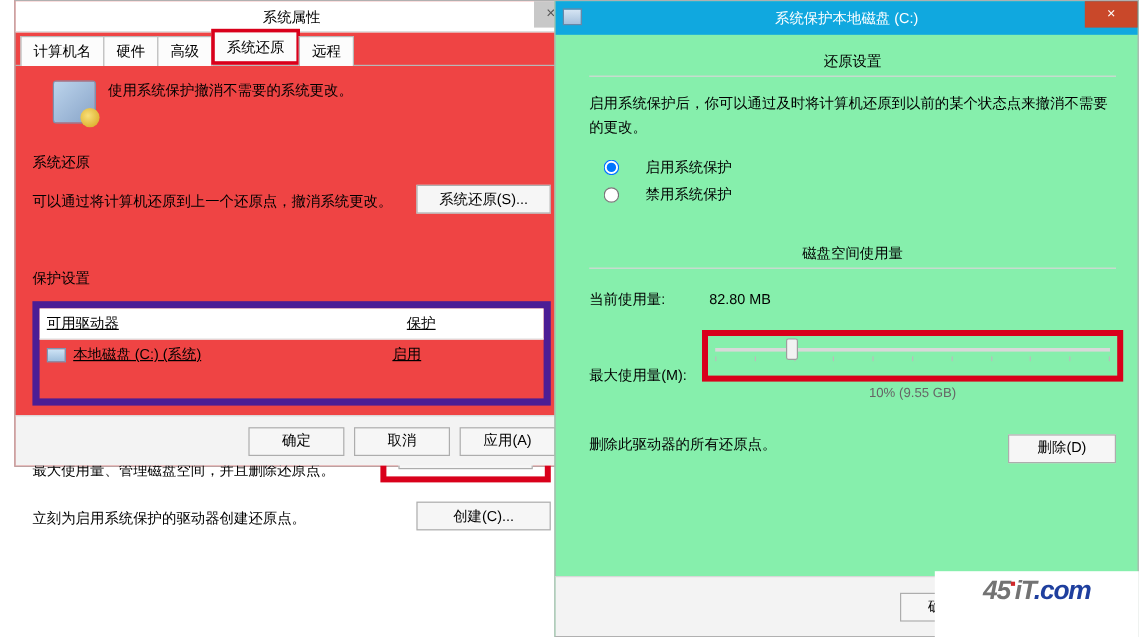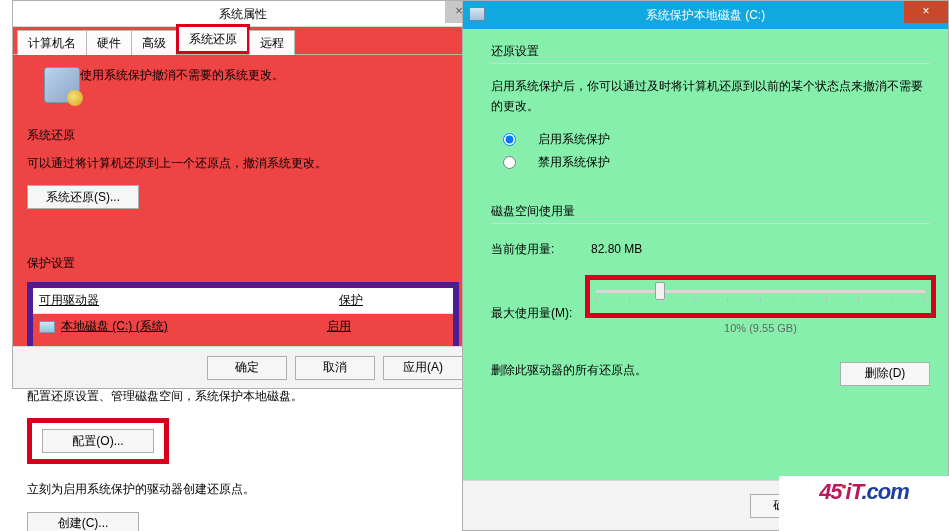--- a/index.html
+++ b/index.html
@@ -62,38 +62,38 @@
   font-family: Liberation Serif, serif;
 }
 .tab.highlighted {
   border: 3px solid #d9001b;
   border-bottom: 3px solid #d9001b;
   top: 0;
 }
 .body-left {
   padding: 12px 14px 6px 14px;
 }
-.shield-row { display: flex; margin-bottom: 24px; padding-left: 17px; }
+.shield-row { display: flex; gap: 10px; margin-bottom: 24px; padding-left: 17px; }
 .shield-icon {
   width: 36px; height: 36px;
   background: linear-gradient(135deg,#bcd4ec,#88a4c8);
   border: 1px solid #7a93b1;
   border-radius: 3px;
   position: relative;
 }
 .shield-icon:after {
   content: "";
   position: absolute;
   right: -4px; bottom: -4px;
   width: 16px; height: 16px;
   border-radius: 50%;
   background: radial-gradient(circle at 40% 40%, #f8e07a, #d6a31a);
 }
 .section-label { font-size: 12px; margin-bottom: 10px; }
-.row { display: flex; align-items: flex-start; gap: 12px; margin-bottom: 16px; flex-direction: column; }
+.row { display: flex; align-items: flex-end; gap: 12px; margin-bottom: 16px; }
 .row .text { flex: 1; line-height: 1.6; }
 .btn {
   min-width: 112px;
   height: 24px;
   border: 1px solid #adadad;
   background: #f6f6f6;
   font-size: 12px;
   padding: 0 10px;
   cursor: pointer;
 }
@@ -165,21 +165,21 @@
   width: 44px; height: 22px;
   background: #c9482a;
   color: #fff;
   text-align: center;
   line-height: 20px;
   font-family: Arial;
 }
 .body-right {
   padding: 14px 18px 6px 28px;
 }
-.group-line { border-bottom: 1px solid #d6d6d6; padding-bottom: 3px; margin-bottom: 12px; }
+.group-line { border-bottom: 1px solid #d6d6d6; padding-bottom: 3px; margin-bottom: 12px; text-align: center; }
 .desc { line-height: 1.7; margin-bottom: 14px; }
 .radio-row { display: flex; align-items: center; gap: 22px; margin: 6px 0 6px 12px; }
 .radio-row input { margin: 0; }
 .usage-row { display: flex; align-items: center; margin: 17px 0; }
 .usage-label { width: 100px; }
 .slider-wrap { flex: 1; position: relative; }
 .slider-highlight {
   border: 5px solid #d9001b;
   padding: 10px 6px 12px 6px;
   margin-left: -6px;
@@ -227,21 +227,21 @@
   text-align: center;
 }
 .wm-big {
   font-family: Arial, sans-serif;
   font-weight: bold;
   font-style: italic;
   font-size: 22px;
   color: #1f3f9e;
   letter-spacing: -1px;
 }
-.wm-big .lt { color: #be185d; }
+.wm-big .lt { color: #737373; }
 .wm-big .dot { color: #d0282a; font-size: 14px; vertical-align: super;}
 .wm-sm { font-size: 12px; color: #333; }
 </style>
 </head>
 <body>
 
 <div class="dialog-left">
   <div class="titlebar-left">
     <span>系统属性</span>
     <div class="close-x">×</div>
@@ -276,21 +276,21 @@
       </div>
       <div class="drive-row">
         <div class="drive-icon-sm"></div>
         <div class="col-a">本地磁盘 (C:) (系统)</div>
         <div class="col-b">启用</div>
       </div>
       <div style="height:24px"></div>
     </div>
 
     <div class="row">
-      <div class="text">配置还原设置、管理磁盘空间，系统保护本地磁盘。</div>
+      <div class="text">最大使用量、管理磁盘空间，并且删除还原点。</div>
       <span class="highlight-box">
         <button class="btn">配置(O)...</button>
       </span>
     </div>
 
     <div class="row">
       <div class="text">立刻为启用系统保护的驱动器创建还原点。</div>
       <button class="btn">创建(C)...</button>
     </div>
   </div>

